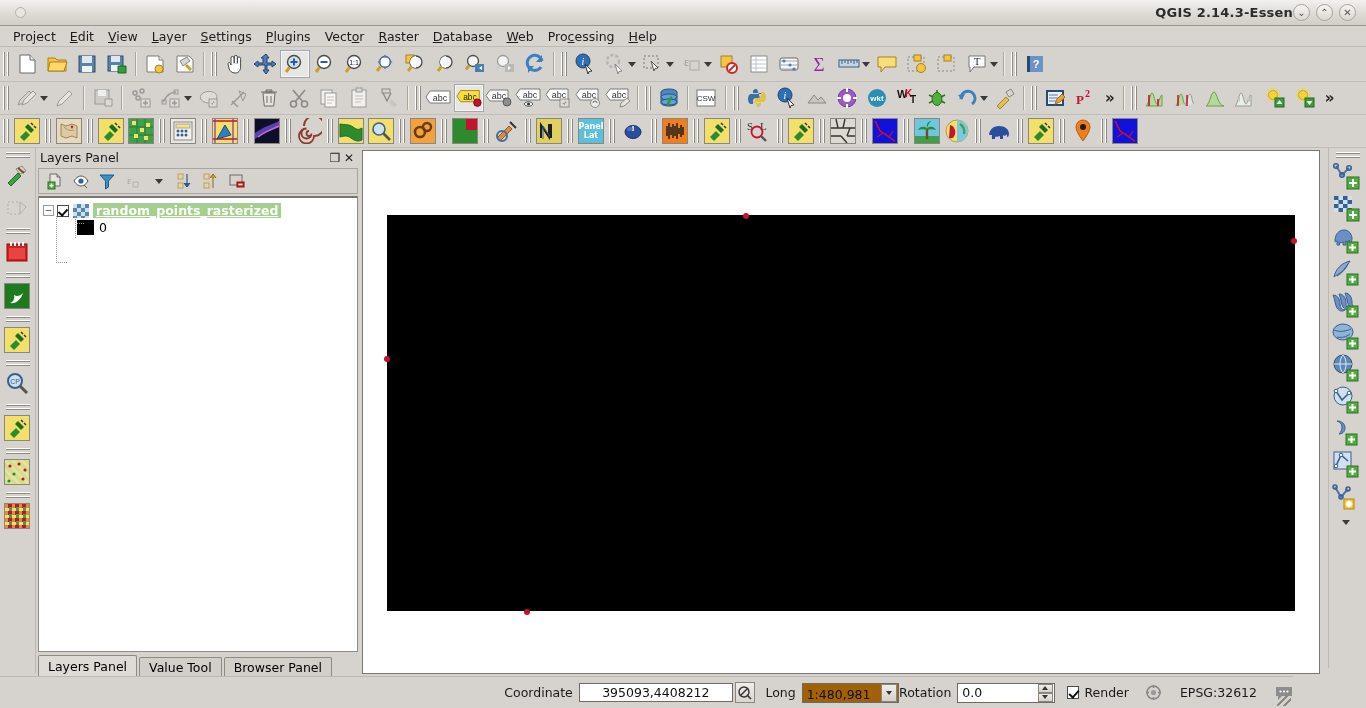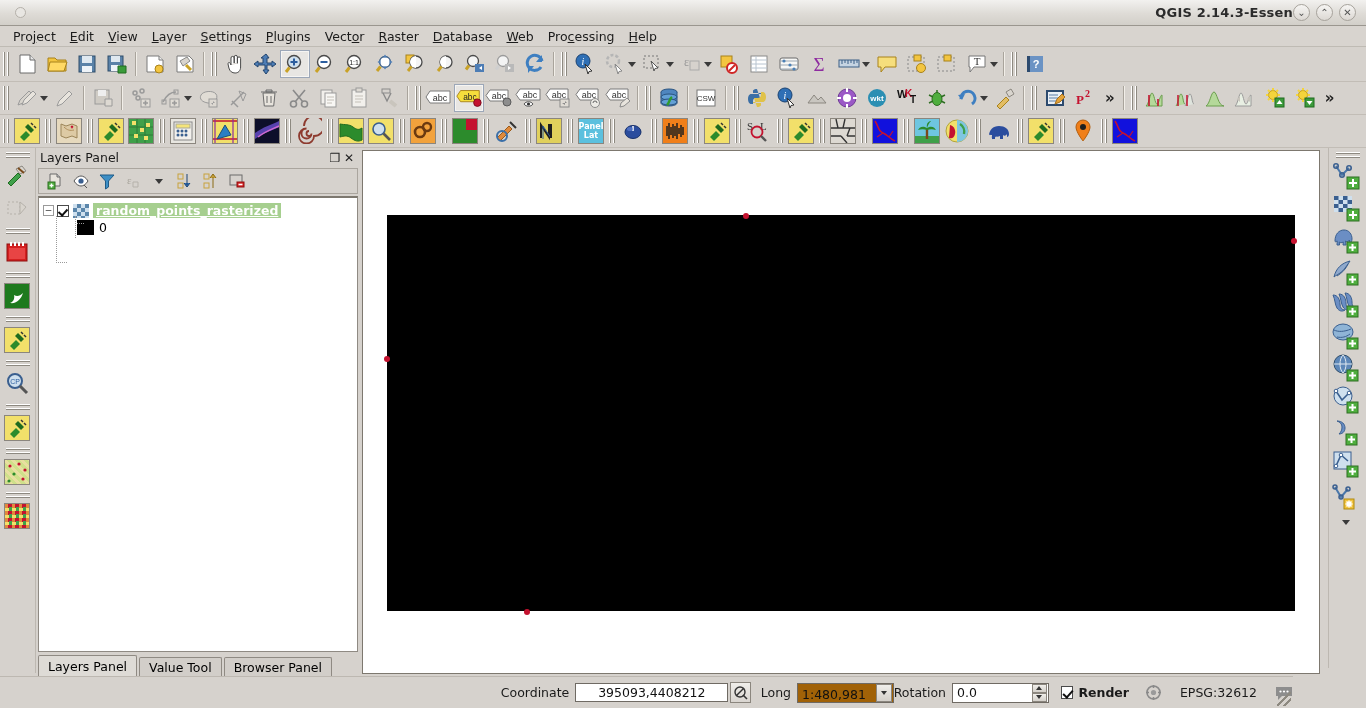--- a/index.html
+++ b/index.html
@@ -1336,21 +1336,21 @@
       <span class="arrows">
         <div>
             <span class="tri-up"></span>
           </div>
         <div>
             <span class="tri-dn"></span>
           </div>
       </span>
     </div>
     <div class="chk-sb checked" style="margin-left:12px;"></div>
-    <div class="sb-label" style="margin-left:5px;font-weight:bold;">Render</div>
+    <div class="sb-label" style="margin-left:5px;">Render</div>
     <div style="margin-left:16px; display:flex; align-items:center;">
       <svg width="17" height="17" viewBox="0 0 17 17">
           <circle cx="8.5" cy="8.5" r="6.5" fill="none" stroke="#8a8a8a" stroke-width="1.6"></circle>
           <circle cx="8.5" cy="8.5" r="2.6" fill="#9a9a9a"></circle>
           <path d="M8.5 1v3M8.5 13v3M1 8.5h3M13 8.5h3" stroke="#8a8a8a" stroke-width="1.6"></path>
         </svg>
     </div>
     <div class="sb-label" style="margin-left:18px;">EPSG:32612</div>
     <div style="margin-left:18px; display:flex; align-items:center;">
       <svg width="18" height="16" viewBox="0 0 18 16">

